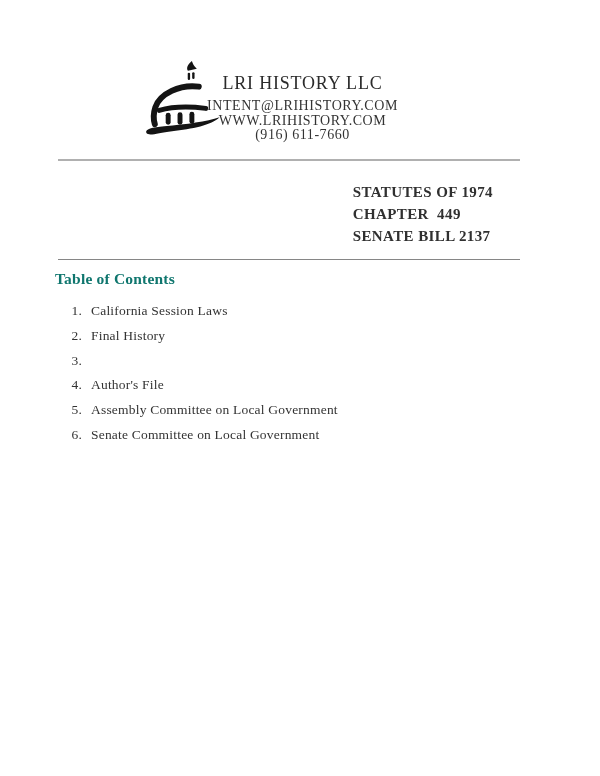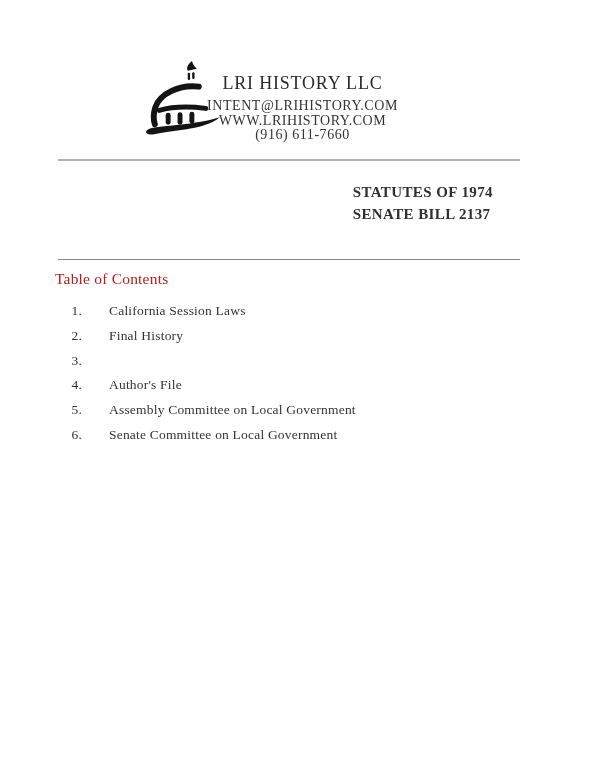--- a/index.html
+++ b/index.html
@@ -79,23 +79,23 @@
     white-space: pre; 
   }
 
   
   .toc-title {
     position: absolute;
     left: 55px;
     top: 270px;
     margin: 0;
     font-size: 15.5px;
-    font-weight: normal;
+    font-weight: bold;
     letter-spacing: 0.2px;
-    color: #b91c1c;
+    color: #0f766e;
   }
   .toc-list {
     position: absolute;
     left: 68px;
     top: 304px;
     margin: 0;
     padding: 0;
     list-style: none;
     font-size: 13.5px;
     color: #333333;
@@ -107,21 +107,20 @@
     margin-bottom: 10.8px;
     letter-spacing: 0.2px;
   }
   .toc-num {
     width: 14px;
     text-align: right;
     flex-shrink: 0;
   }
   .toc-label {
     white-space: nowrap;
-    margin-left: 18px;
   }
 </style>
 </head>
 <body>
 
 <div class="page">
 
   <svg class="logo" viewBox="0 0 80 85" aria-hidden="true">
     <g fill="none" stroke="#141414" stroke-linecap="round">
 
@@ -146,20 +145,21 @@
     <div class="company-name">LRI HISTORY LLC</div>
     <div class="contact-line">INTENT@LRIHISTORY.COM</div>
     <div class="contact-line">WWW.LRIHISTORY.COM</div>
     <div class="contact-line">(916) 611-7660</div>
   </div>
 
   <div class="rule rule-top"></div>
 
   <div class="doc-ref">
     <div class="doc-ref-line">STATUTES OF 1974</div>
+    <div class="doc-ref-line">CHAPTER  449</div>
     <div class="doc-ref-line">SENATE BILL 2137</div>
   </div>
 
   <div class="rule rule-bottom"></div>
 
   <h2 class="toc-title">Table of Contents</h2>
 
   <ol class="toc-list">
     <li class="toc-item">
       <span class="toc-num">1.</span>

